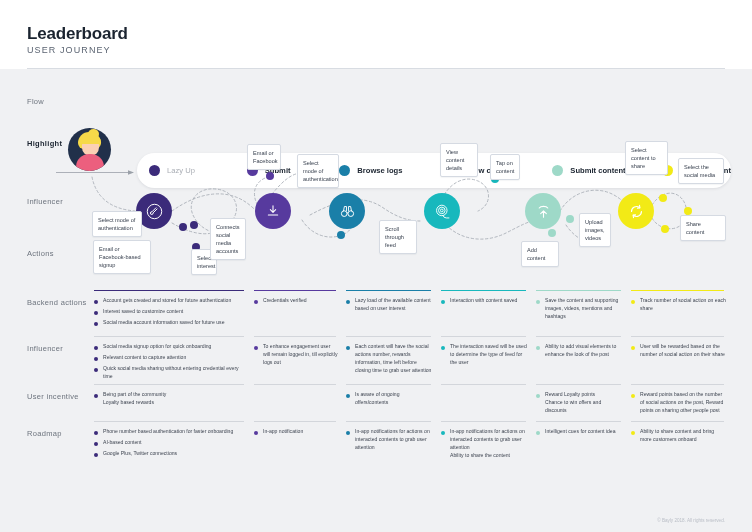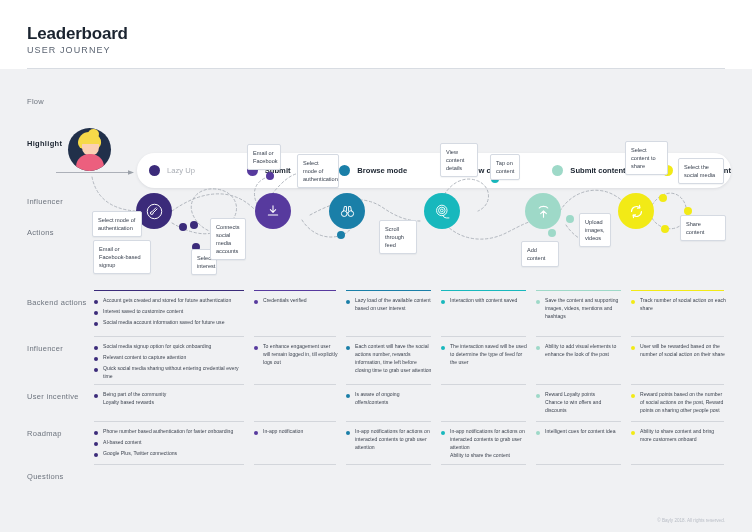--- a/index.html
+++ b/index.html
@@ -114,39 +114,39 @@
     <div class="title">Leaderboard</div>
     <div class="subtitle">USER JOURNEY</div>
     <div class="header-rule"></div>
   </div>
 
   <div class="canvas">
 
     <div class="rail-label" style="top:28px">Flow</div>
     <div class="rail-label strong" style="top:70px">Highlight</div>
     <div class="rail-label" style="top:128px">Influencer</div>
-    <div class="rail-label" style="top:159px">Actions</div>
+    <div class="rail-label" style="top:180px">Actions</div>
 
     <svg class="flow-arrow" width="78" height="7" viewBox="0 0 78 7">
       <line x1="0" y1="3.5" x2="72" y2="3.5" stroke="#9aa0a8" stroke-width="0.8"></line>
       <polygon points="72,1.3 78,3.5 72,5.7" fill="#9aa0a8"></polygon>
     </svg>
 
     <div class="legend" id="legend">
         <div class="legend-item" style="width: 112px;">
           <span class="legend-dot" style="background: rgb(59, 43, 122);"></span>
           <span class="legend-text muted">Lazy Up</span>
         </div>
         <div class="legend-item" style="width: 106px;">
           <span class="legend-dot" style="background: rgb(87, 58, 158);"></span>
           <span class="legend-text">Submit</span>
         </div>
         <div class="legend-item" style="width: 126px;">
           <span class="legend-dot" style="background: rgb(26, 127, 168);"></span>
-          <span class="legend-text">Browse mode</span>
+          <span class="legend-text">Browse logs</span>
         </div>
         <div class="legend-item" style="width: 118px;">
           <span class="legend-dot" style="background: rgb(24, 184, 189);"></span>
           <span class="legend-text">View content</span>
         </div>
         <div class="legend-item" style="width: 126px;">
           <span class="legend-dot" style="background: rgb(158, 217, 200);"></span>
           <span class="legend-text">Submit content</span>
         </div>
         <div class="legend-item">
@@ -519,39 +519,16 @@
             <div class="cell-topline" style="width: 93px; background: rgb(211, 214, 219); height: 1px;"></div>
             <div class="bullet-row">
               <span class="bullet" style="background: rgb(242, 234, 22);"></span>
               <span>
                 <span class="bullet-text" style="display: block;">Ability to share content and bring more customers onboard</span>
               </span>
             </div>
           </div>
         </div>
       </div>
-      <div class="row" style="height: 22px;">
-        <div class="row-label">Questions</div>
-        <div class="cells">
-          <div class="cell" style="width: 160px;">
-            <div class="cell-topline" style="width: 150px; background: rgb(211, 214, 219); height: 1px;"></div>
-          </div>
-          <div class="cell" style="width: 92px;">
-            <div class="cell-topline" style="width: 82px; background: rgb(211, 214, 219); height: 1px;"></div>
-          </div>
-          <div class="cell" style="width: 95px;">
-            <div class="cell-topline" style="width: 85px; background: rgb(211, 214, 219); height: 1px;"></div>
-          </div>
-          <div class="cell" style="width: 95px;">
-            <div class="cell-topline" style="width: 85px; background: rgb(211, 214, 219); height: 1px;"></div>
-          </div>
-          <div class="cell" style="width: 95px;">
-            <div class="cell-topline" style="width: 85px; background: rgb(211, 214, 219); height: 1px;"></div>
-          </div>
-          <div class="cell" style="width: 103px;">
-            <div class="cell-topline" style="width: 93px; background: rgb(211, 214, 219); height: 1px;"></div>
-          </div>
-        </div>
-      </div>
     </div>
 
   <div class="footer">© Bayly 2018. All rights reserved.</div>
 </div>
 
 </body></html>

